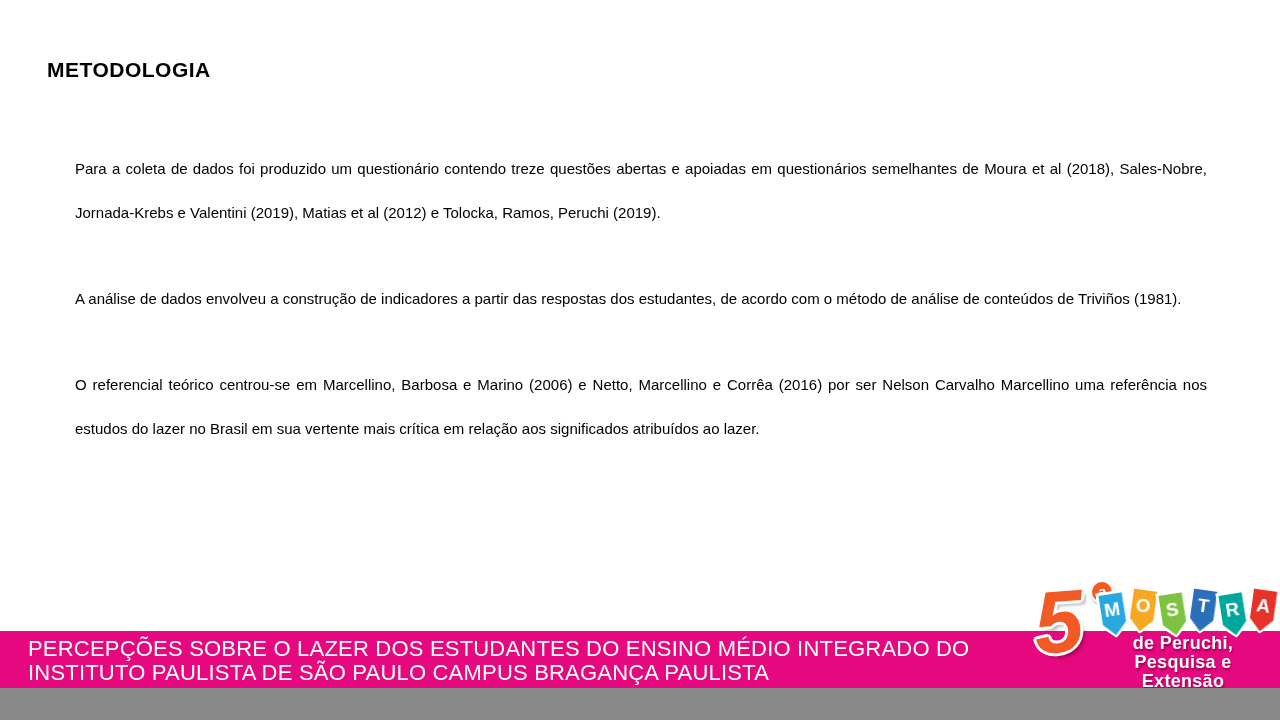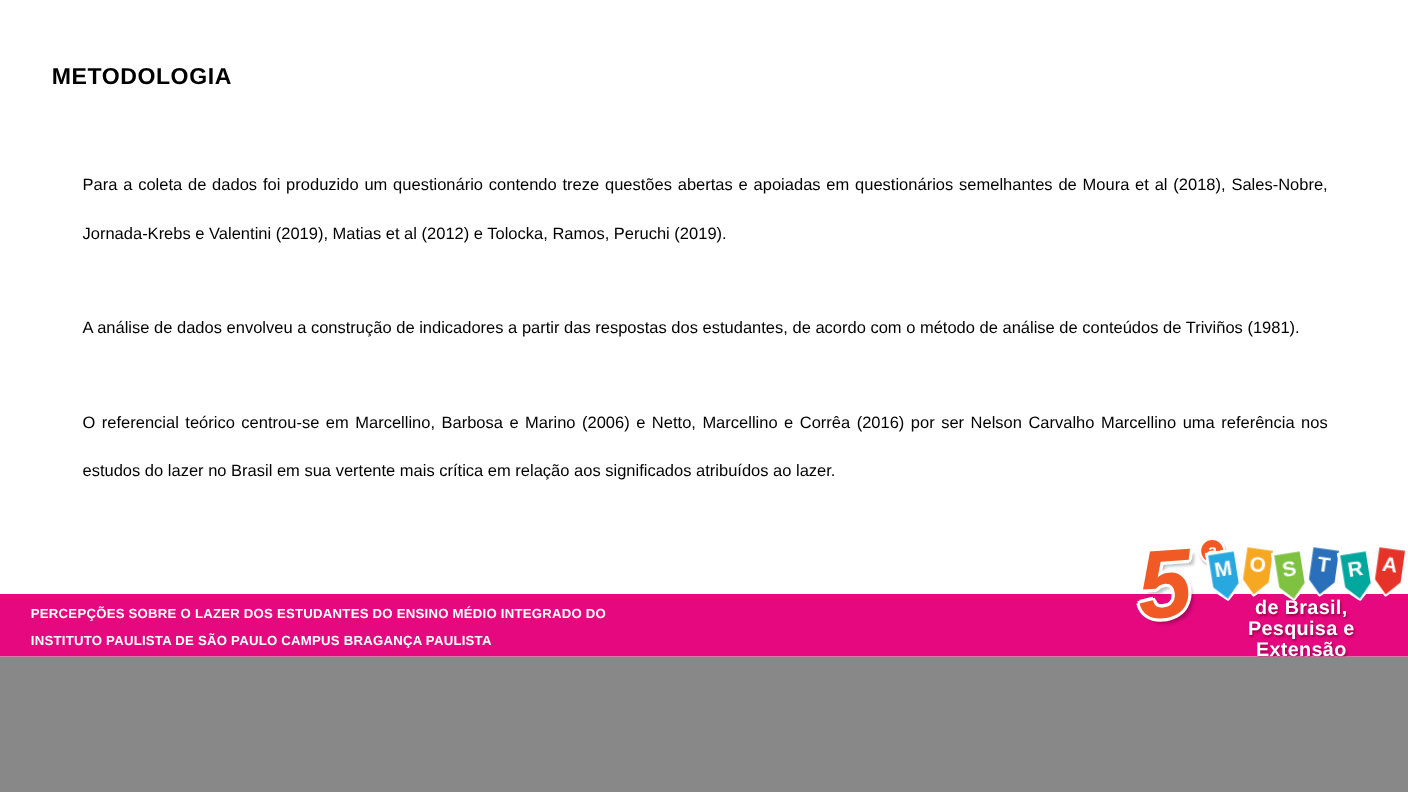--- a/index.html
+++ b/index.html
@@ -2,21 +2,21 @@
 <html lang="pt-BR"><head>
 <meta charset="utf-8">
 <style>
   * { margin: 0; padding: 0; box-sizing: border-box; }
   html, body { background: #888; }
   body { font-family: "Liberation Sans", sans-serif; }
 
   .slide {
     position: relative;
     width: 1280px;
-    height: 597px;
+    height: 688px;
     background: #ffffff;
     overflow: hidden;
     margin: 0 auto;
   }
 
   .slide-title {
     position: absolute;
     left: 47px;
     top: 58px;
     font-size: 21px;
@@ -44,22 +44,22 @@
     left: 0;
     right: 0;
     bottom: 0;
     height: 57px;
     background: #e5087e;
     color: #ffffff;
     padding: 6px 0 0 28px;
     z-index: 1;
   }
   .footer-bar .footer-line {
-    font-size: 12px;
-    font-weight: bold;
+    font-size: 22px;
+    font-weight: normal;
     line-height: 24px;
     letter-spacing: 0.2px;
     white-space: nowrap;
   }
 
   
   .logo {
     position: absolute;
     right: 6px;
     bottom: 2px;
@@ -192,18 +192,18 @@
           </div>
       </div>
       <div class="flag-outer">
         <div class="flag-inner" style="background: rgb(230, 51, 41);">
             <span>A</span>
           </div>
       </div>
     </div>
 
     <div class="logo-subtitle">
-      <div>de Brasil,</div>
+      <div>de Peruchi,</div>
       <div>Pesquisa e Extensão</div>
     </div>
   </div>
 
 </div>
 
 </body></html>

